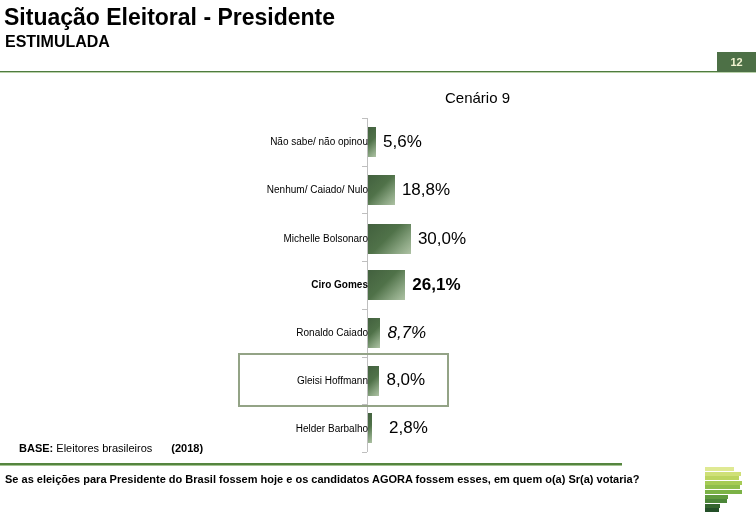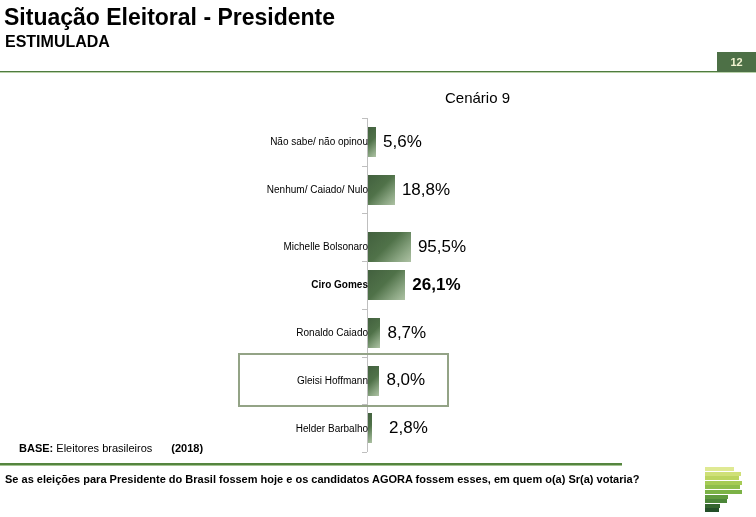--- a/index.html
+++ b/index.html
@@ -95,34 +95,34 @@
     <div class="row" style="top: 118px; height: 47.71px;">
       <div class="cat">Não sabe/ não opinou</div>
       <div class="bar" style="width: 8.008px;"></div>
       <div class="val" style="left: 383.008px;">5,6%</div>
     </div>
     <div class="row" style="top: 165.71px; height: 47.71px;">
       <div class="cat">Nenhum/ Caiado/ Nulo</div>
       <div class="bar" style="width: 26.884px;"></div>
       <div class="val" style="left: 401.884px;">18,8%</div>
     </div>
-    <div class="row" style="top: 223px; height: 47.71px;">
+    <div class="row" style="top: 215px; height: 47.71px;">
       <div class="cat">Michelle Bolsonaro</div>
       <div class="bar" style="width: 42.9px;"></div>
-      <div class="val" style="left: 417.9px;">95,5%</div>
+      <div class="val" style="left: 417.9px;">30,0%</div>
     </div>
     <div class="row" style="top: 261.13px; height: 47.71px; font-weight: bold;">
       <div class="cat">Ciro Gomes</div>
       <div class="bar" style="width: 37.323px;"></div>
       <div class="val" style="left: 412.323px;">26,1%</div>
     </div>
     <div class="row" style="top: 308.84px; height: 47.71px;">
       <div class="cat">Ronaldo Caiado</div>
       <div class="bar" style="width: 12.441px;"></div>
-      <div class="val" style="left: 387.441px;">8,7%</div>
+      <div class="val" style="left: 387.441px; font-style: italic;">8,7%</div>
     </div>
     <div class="row" style="top: 356.55px; height: 47.71px;">
       <div class="cat">Gleisi Hoffmann</div>
       <div class="bar" style="width: 11.44px;"></div>
       <div class="val" style="left: 386.44px; text-align: center;">8,0%</div>
     </div>
     <div class="row" style="top: 404.26px; height: 47.71px;">
       <div class="cat">Helder Barbalho</div>
       <div class="bar" style="width: 4.004px;"></div>
       <div class="val" style="left: 389px;">2,8%</div>

